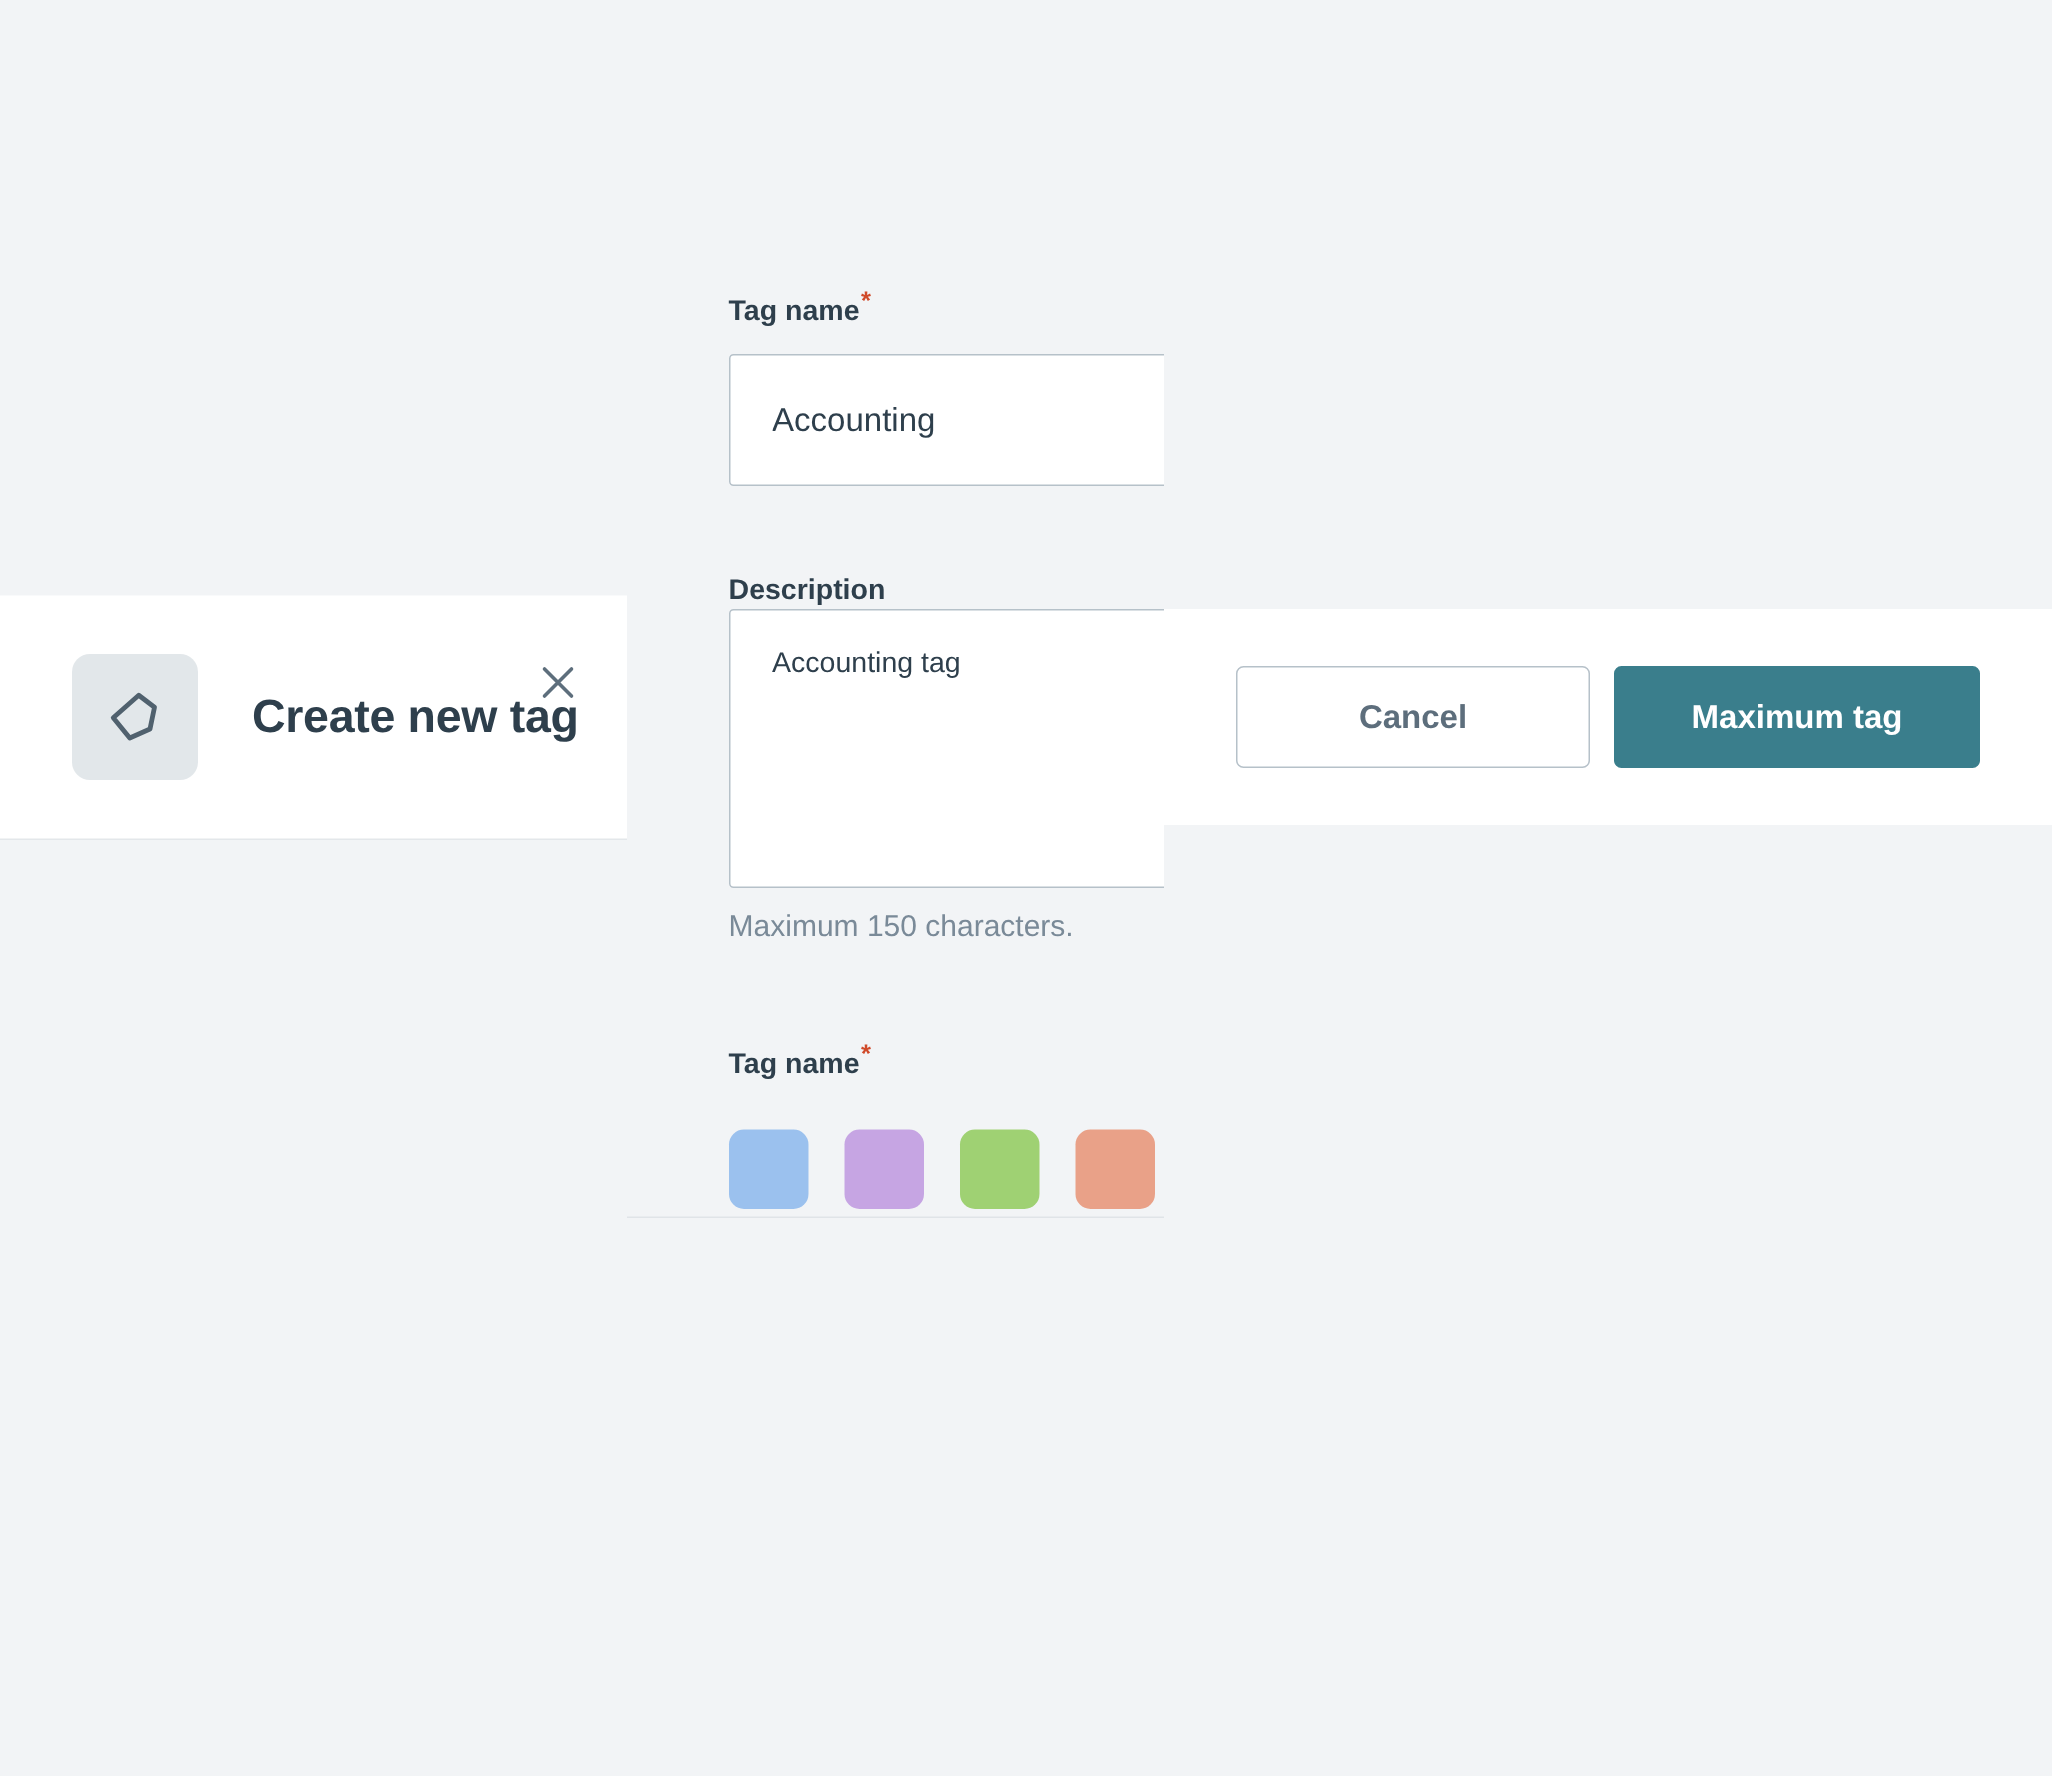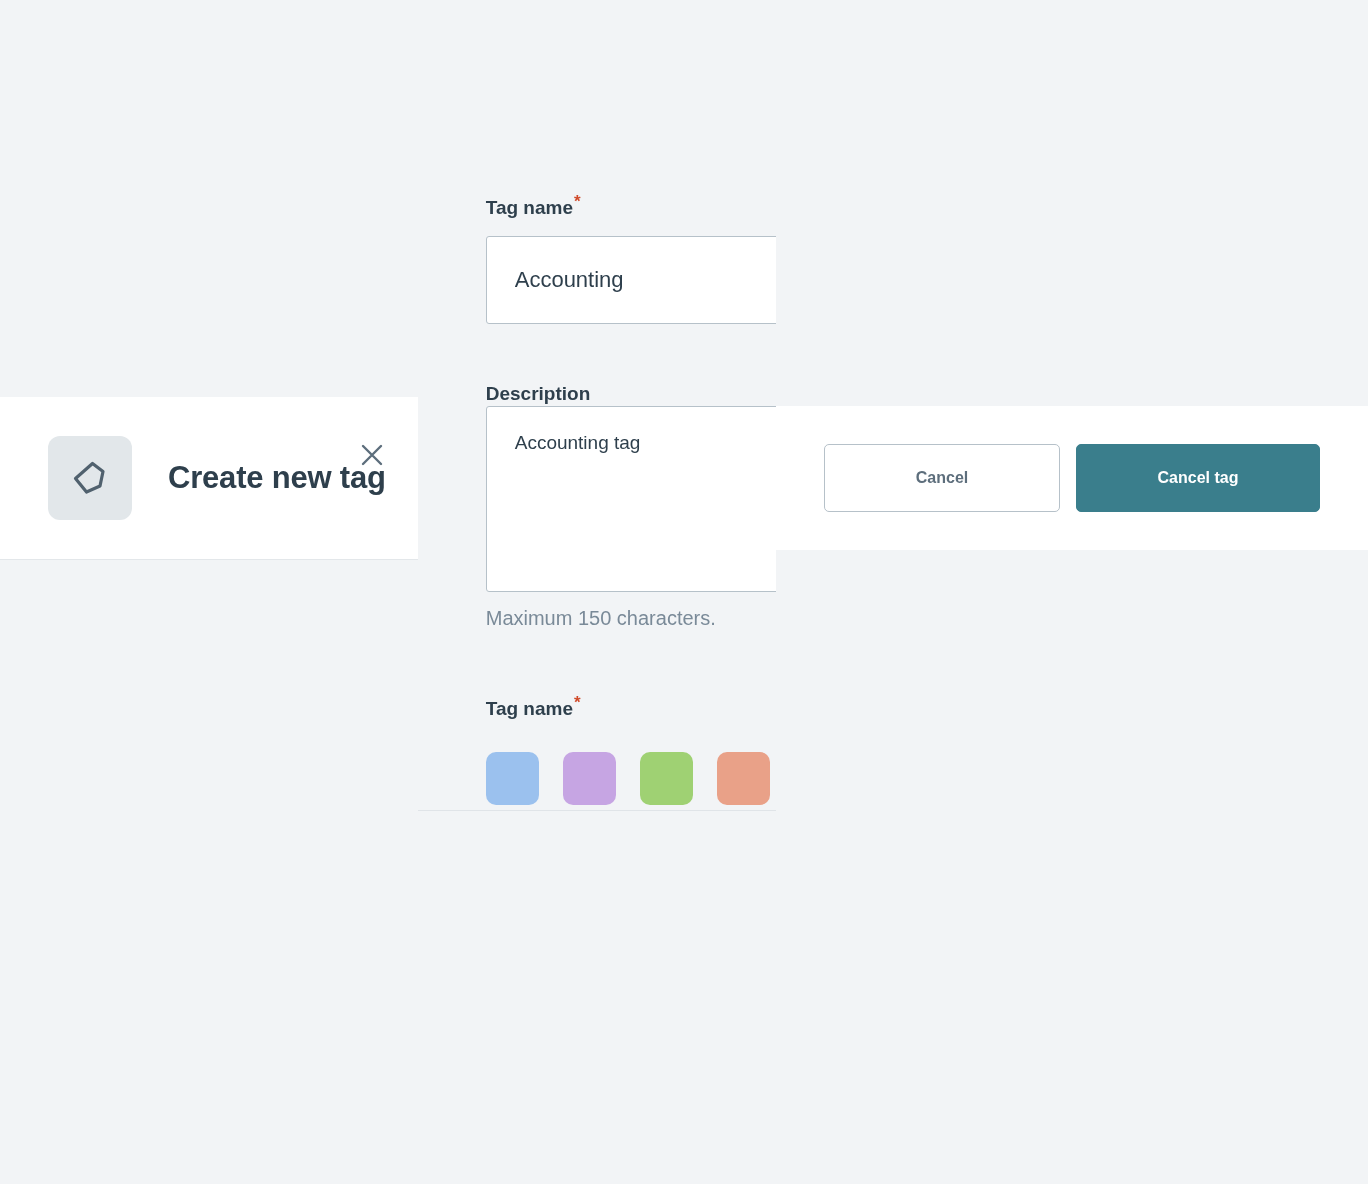--- a/index.html
+++ b/index.html
@@ -186,21 +186,21 @@
     background: #ffffff;
     display: flex;
     align-items: center;
     justify-content: flex-end;
     padding: 0 48px;
     box-sizing: border-box;
     gap: 16px;
   }
   .btn {
     font-family: "Liberation Sans", sans-serif;
-    font-size: 16px;
+    font-size: 22px;
     font-weight: bold;
     border-radius: 5px;
     cursor: pointer;
     box-sizing: border-box;
     height: 68px;
     display: flex;
     align-items: center;
     justify-content: center;
   }
   .btn-secondary {
@@ -301,16 +301,16 @@
           <div class="swatch-wrap">
             <div class="swatch" style="background: rgb(188, 197, 204);"></div>
           </div>
         </div>
     </div>
 
   </div>
 
   <div class="modal-footer">
     <button class="btn btn-secondary">Cancel</button>
-    <button class="btn btn-primary">Cancel tag</button>
+    <button class="btn btn-primary">Maximum tag</button>
   </div>
 
 </div>
 
 </body></html>

